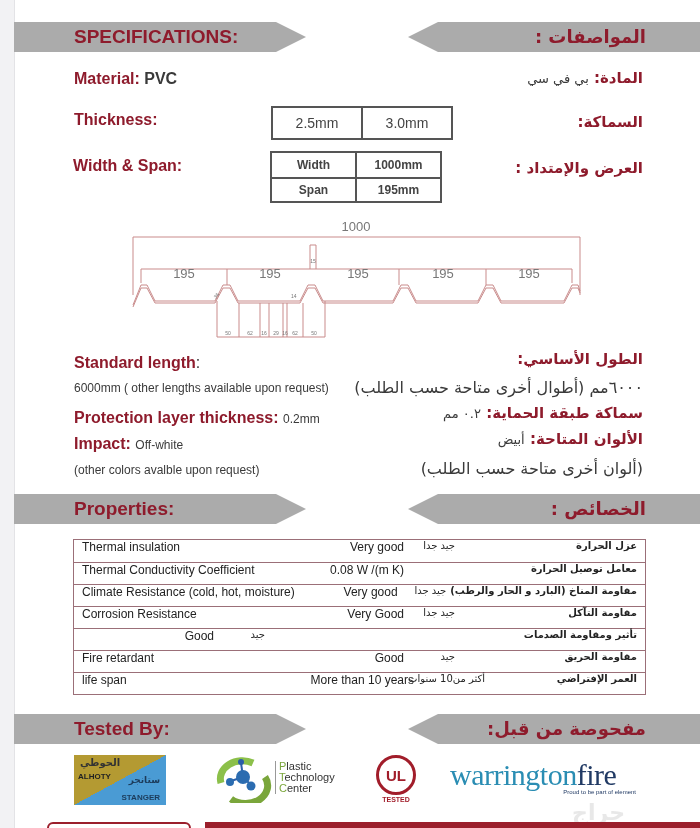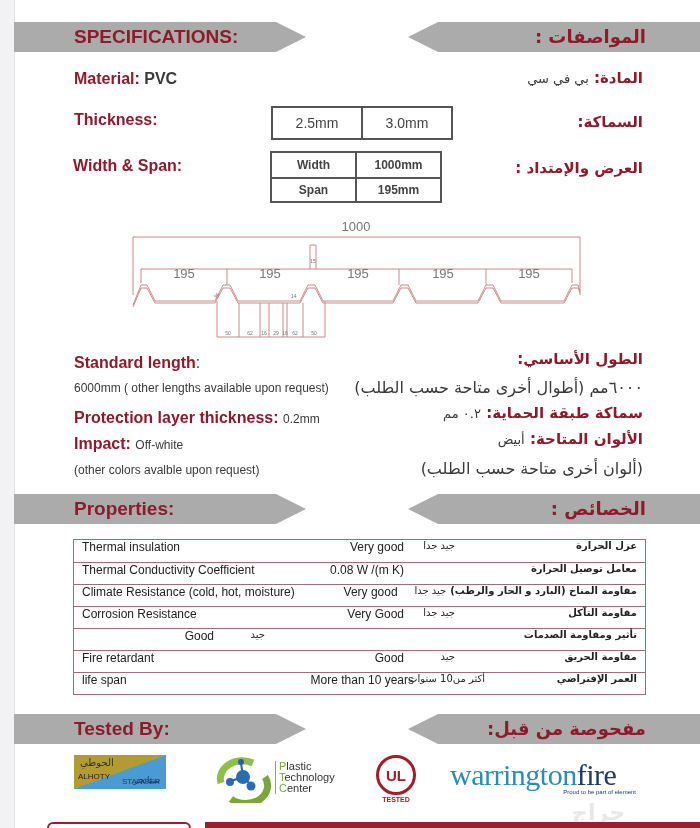--- a/index.html
+++ b/index.html
@@ -38,21 +38,21 @@
   .prow { display: flex; height: 22px; align-items: flex-start; font-size: 12px; color: #222; }
   .prow + .prow { border-top: 1.5px solid #9b6f78; }
   .prow .en { width: 190px; padding-left: 8px; white-space: nowrap; }
   .prow .val { width: 140px; text-align: right; white-space: nowrap; }
   .prow .varb { width: 55px; direction: rtl; text-align: right; font-family: "DejaVu Sans", sans-serif; font-size: 10px; white-space: nowrap; padding-right: 4px; }
   .prow .arb { flex: 1; direction: rtl; text-align: left; padding-left: 0; font-family: "DejaVu Sans", sans-serif; font-size: 10px; font-weight: bold; white-space: nowrap; padding-right: 8px; }
   .prow .arb span { display: block; text-align: right; }
 
   
   .logo { position: absolute; }
-  .alhoty { left: 74px; top: 755px; width: 92px; height: 34px; background: linear-gradient(to bottom right, #b49a32 50%, #4a9bd4 50%); font-weight: normal; }
+  .alhoty { left: 74px; top: 755px; width: 92px; height: 50px; background: linear-gradient(to bottom right, #b49a32 50%, #4a9bd4 50%); font-weight: bold; }
   .alhoty .t1 { position: absolute; left: 6px; top: 2px; font-family: "DejaVu Sans", sans-serif; font-size: 10px; color: #333; }
   .alhoty .t2 { position: absolute; left: 4px; top: 17px; font-size: 8px; color: #222; }
   .alhoty .t3 { position: absolute; right: 6px; top: 20px; font-family: "DejaVu Sans", sans-serif; font-size: 9px; color: #1c3b5a; }
   .alhoty .t4 { position: absolute; right: 6px; bottom: 3px; font-size: 8px; color: #1c3b5a; }
   .ptc { left: 213px; top: 755px; width: 135px; height: 48px; }
   .ptc-text { position: absolute; left: 62px; top: 6px; border-left: 1.5px solid #999; padding-left: 3px; font-size: 11px; line-height: 11px; color: #333; }
   .ptc-text b { color: #7aa63b; font-weight: normal; }
   .ul { left: 374px; top: 755px; width: 44px; height: 50px; }
   .ul-circle { position: absolute; left: 2px; top: 0; width: 40px; height: 40px; border: 3px solid #a11d2a; border-radius: 50%; display: flex; align-items: center; justify-content: center; color: #a11d2a; font-weight: bold; font-size: 15px; }
   .ul-tested { position: absolute; left: 0; width: 44px; top: 41px; text-align: center; font-size: 7px; font-weight: bold; color: #a11d2a; }

